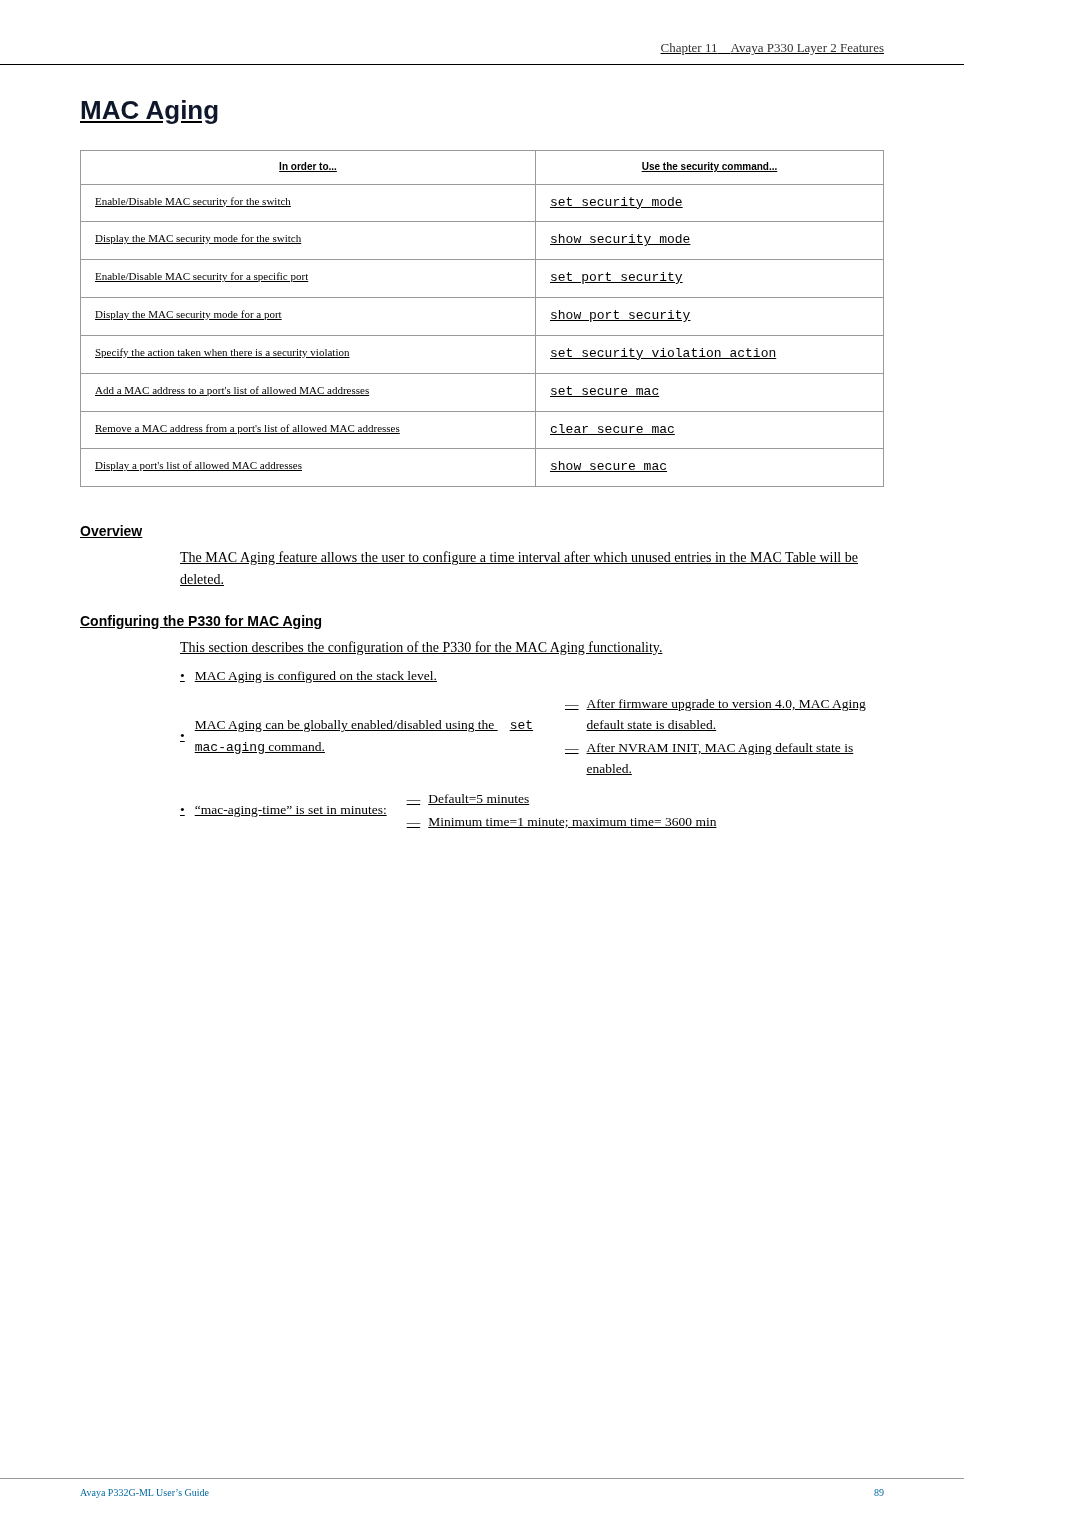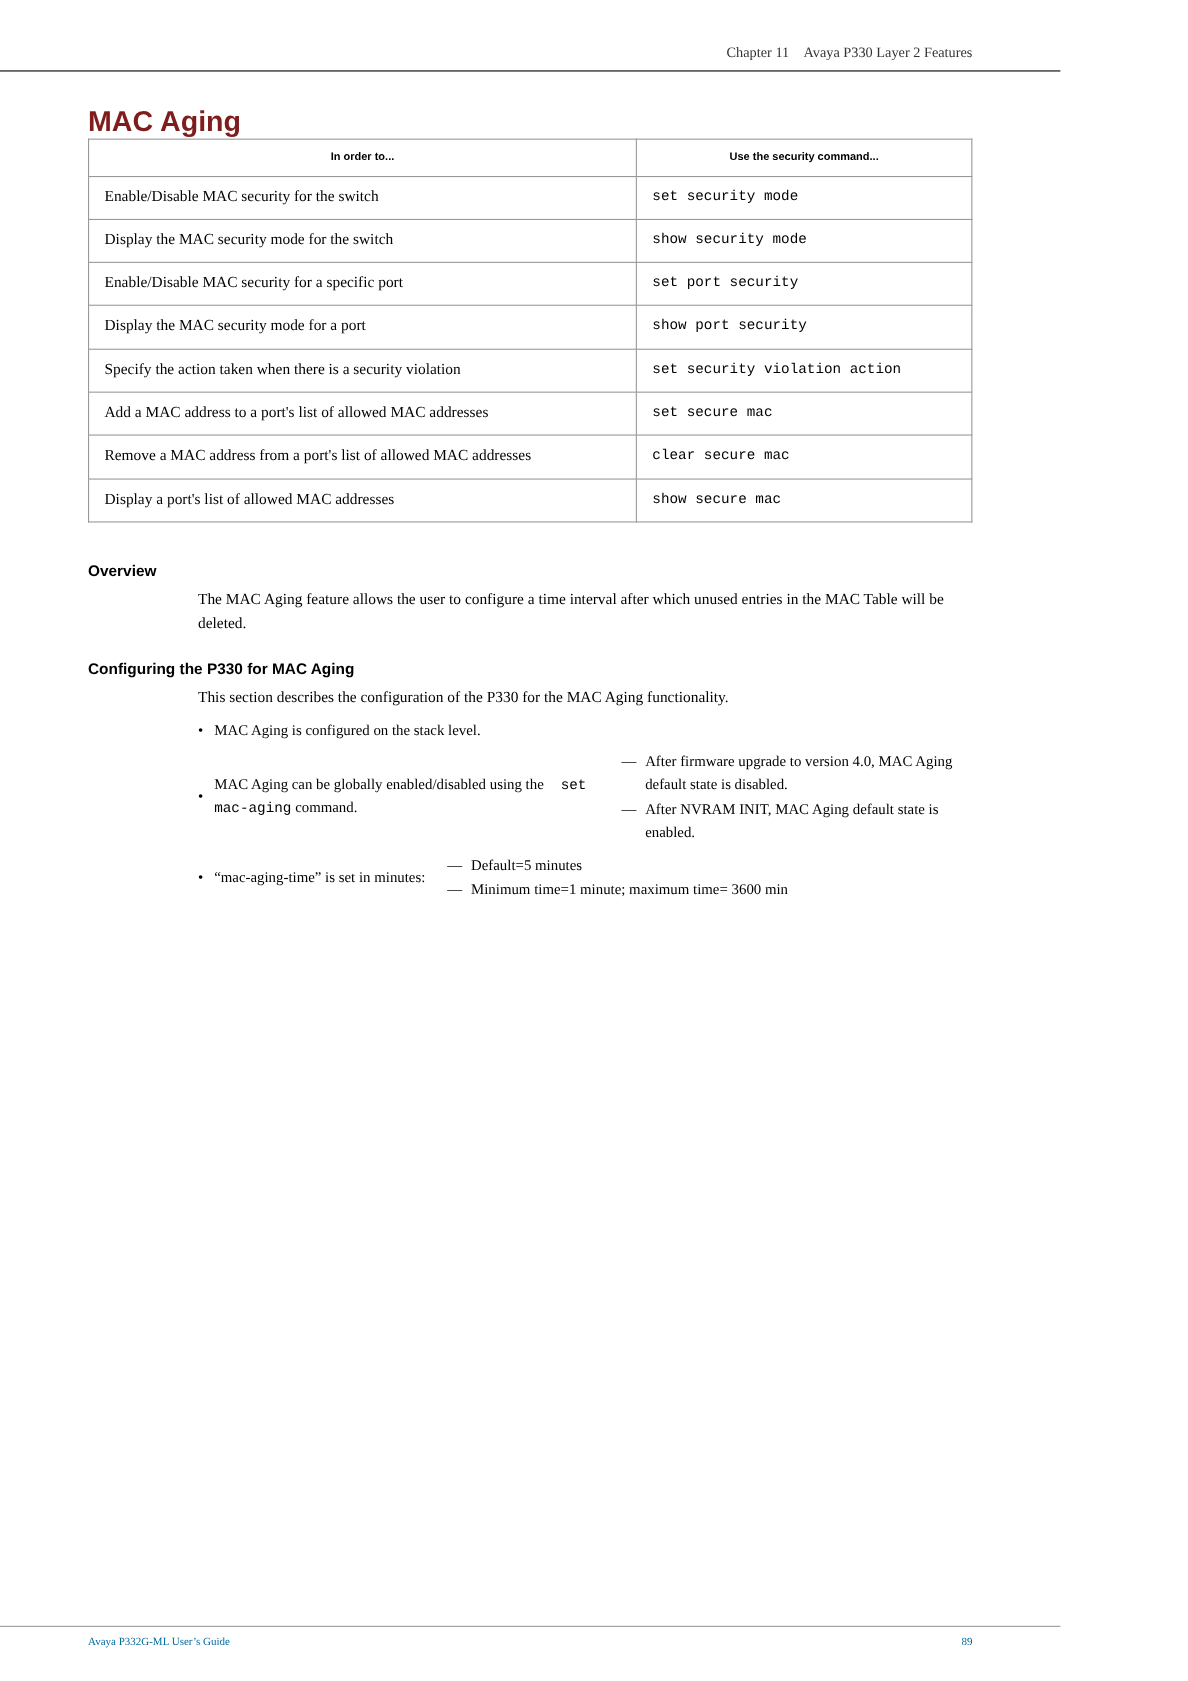--- a/index.html
+++ b/index.html
@@ -9,53 +9,55 @@
       font-size: 14px;
       color: #000;
       width: 1080px;
       min-height: 1528px;
     }
     .page {
       width: 964px;
       min-height: 1528px;
       padding: 0;
       position: relative;
+      text-decoration: underline;
     }
     .header-bar {
       display: flex;
       justify-content: flex-end;
       align-items: center;
       padding: 40px 80px 8px 80px;
       border-bottom: 1px solid #000;
       margin-bottom: 0;
     }
     .header-text {
       font-size: 13px;
       color: #333;
     }
     .main-content {
       padding: 30px 80px 60px 80px;
     }
     .section-title {
       font-size: 26px;
       font-weight: bold;
       font-family: Arial, sans-serif;
-      color: #7f1d1d;
+      margin-bottom: 24px;
+      color: #0f172a;
     }
     .command-table {
       width: 100%;
       border-collapse: collapse;
       margin-bottom: 36px;
       border: 1px solid #999;
     }
     .command-table th, .command-table td {
       border: 1px solid #999;
       padding: 9px 14px;
       vertical-align: top;
-      font-size: 14px;
+      font-size: 11px;
       line-height: 1.45;
     }
     .command-table thead th {
       background: #fff;
       font-weight: bold;
       font-family: Arial, sans-serif;
       font-size: 10px;
     }
     .command-table tbody td:nth-child(2) {
       font-family: 'Courier New', Courier, monospace;

